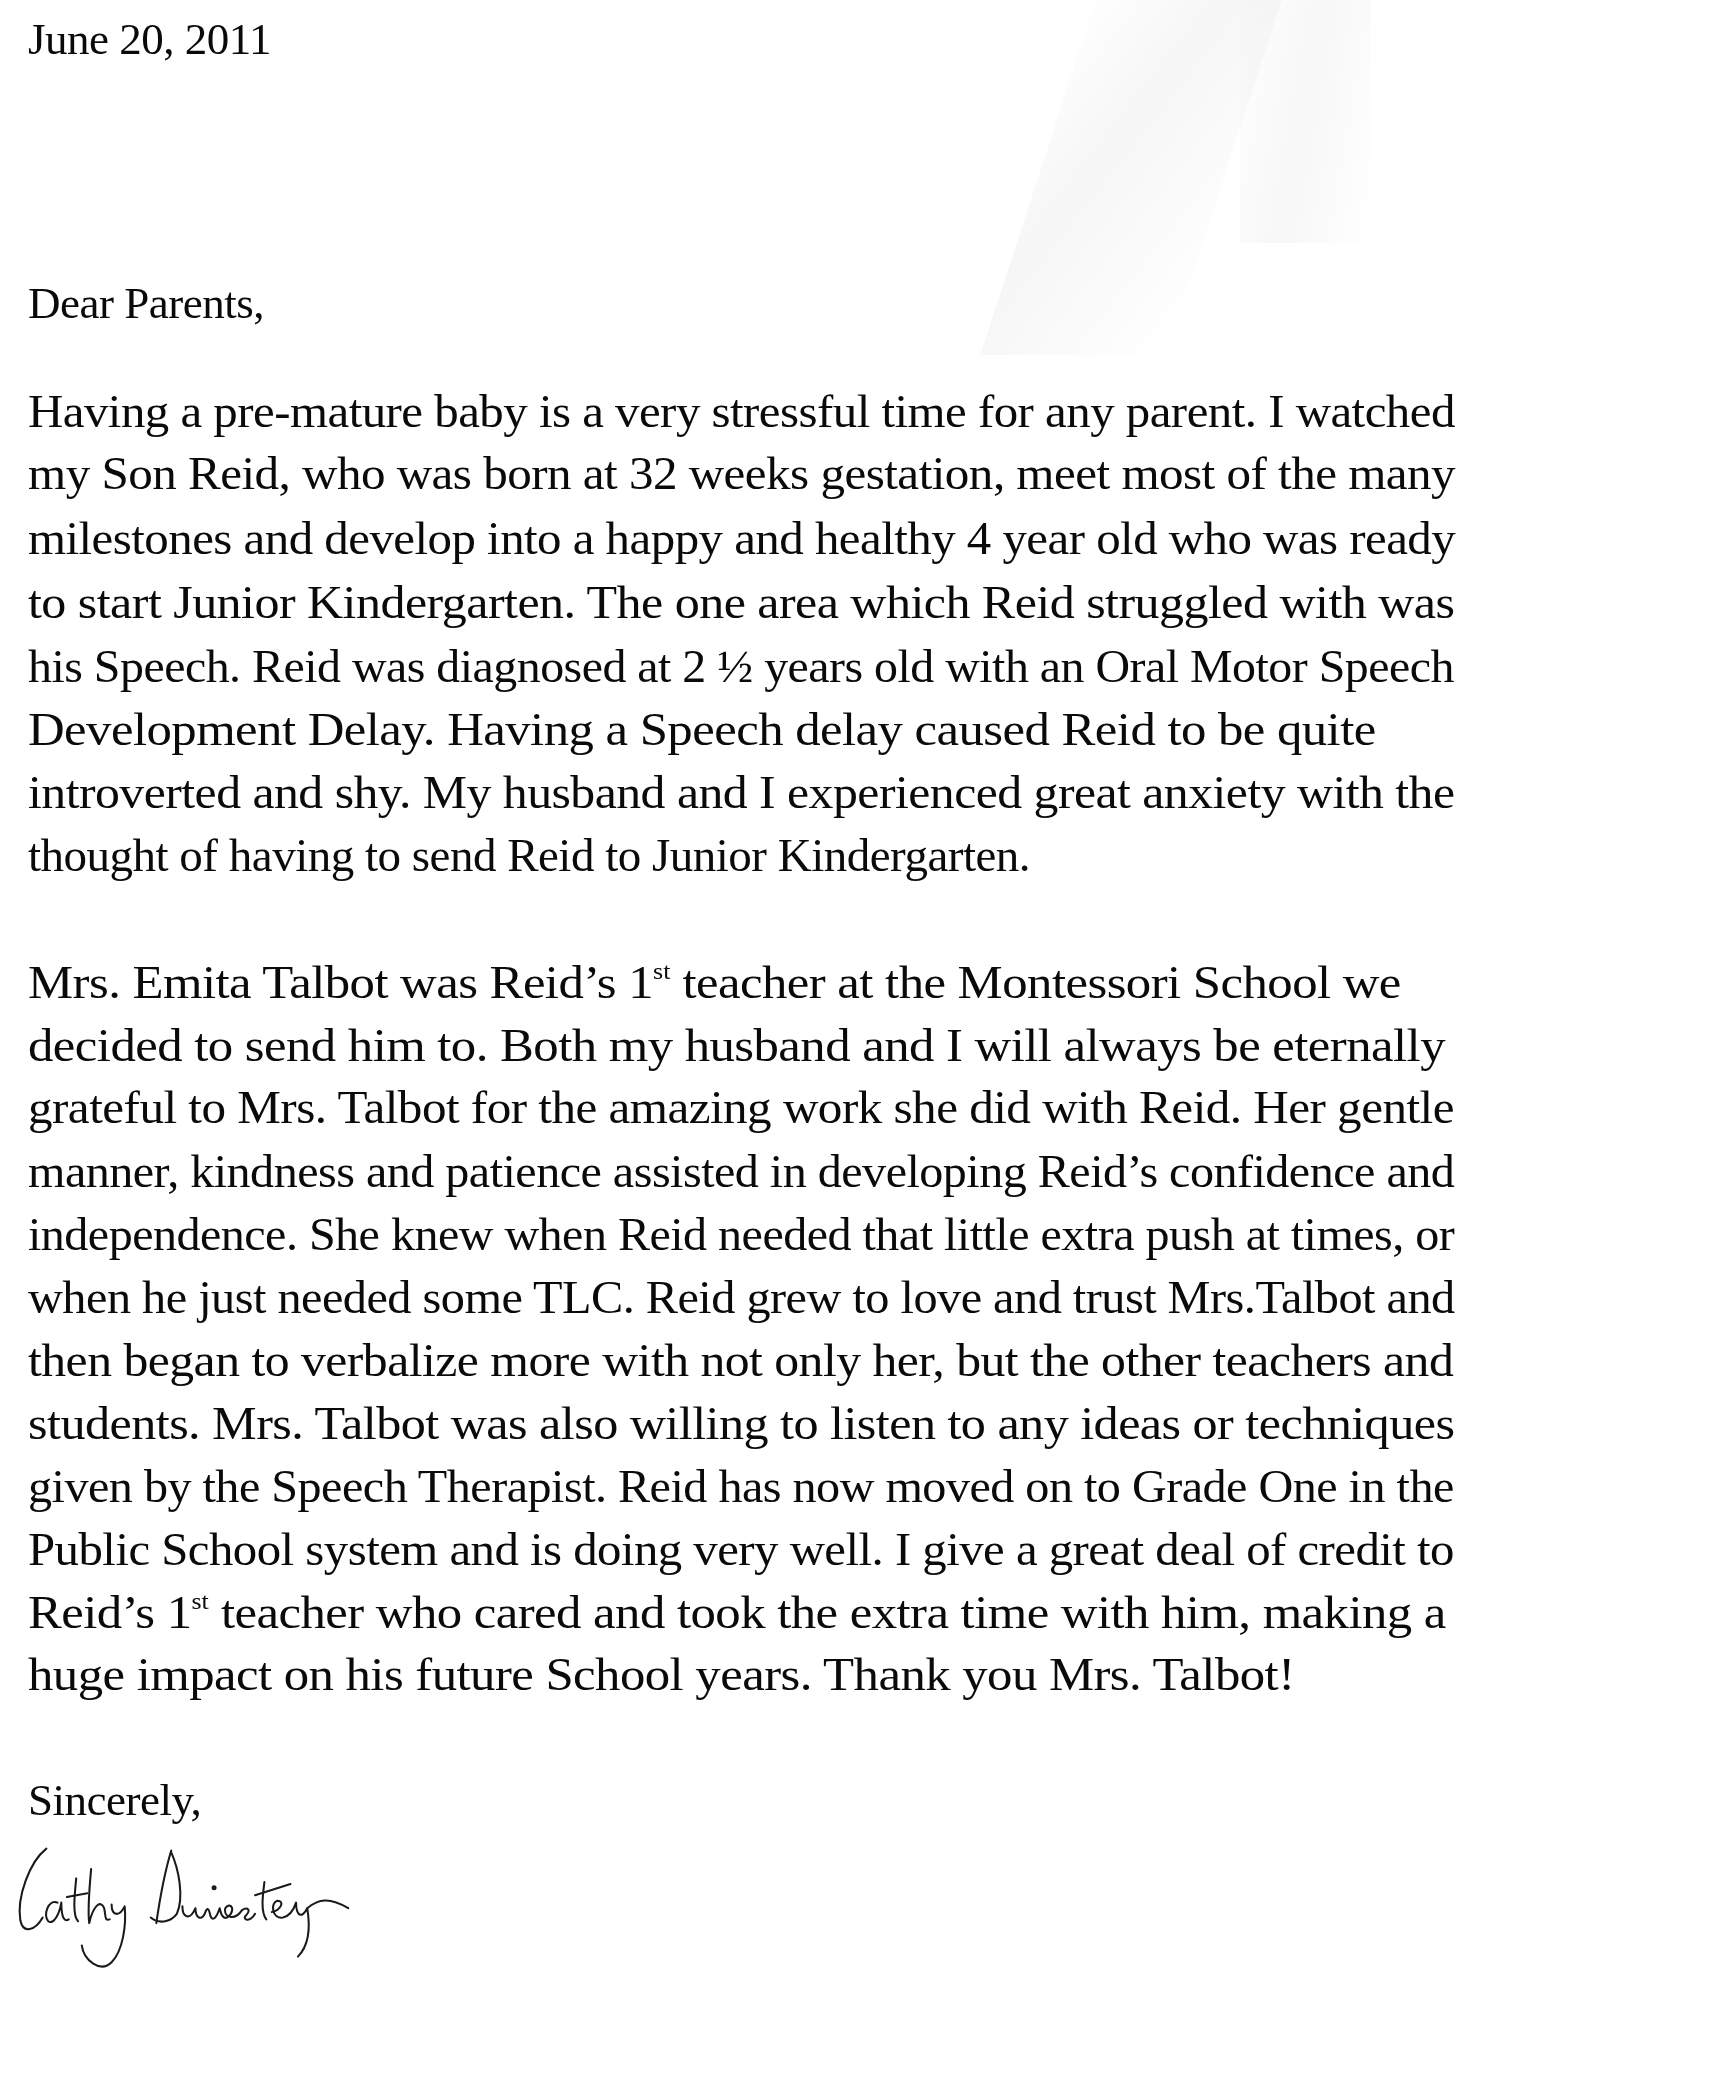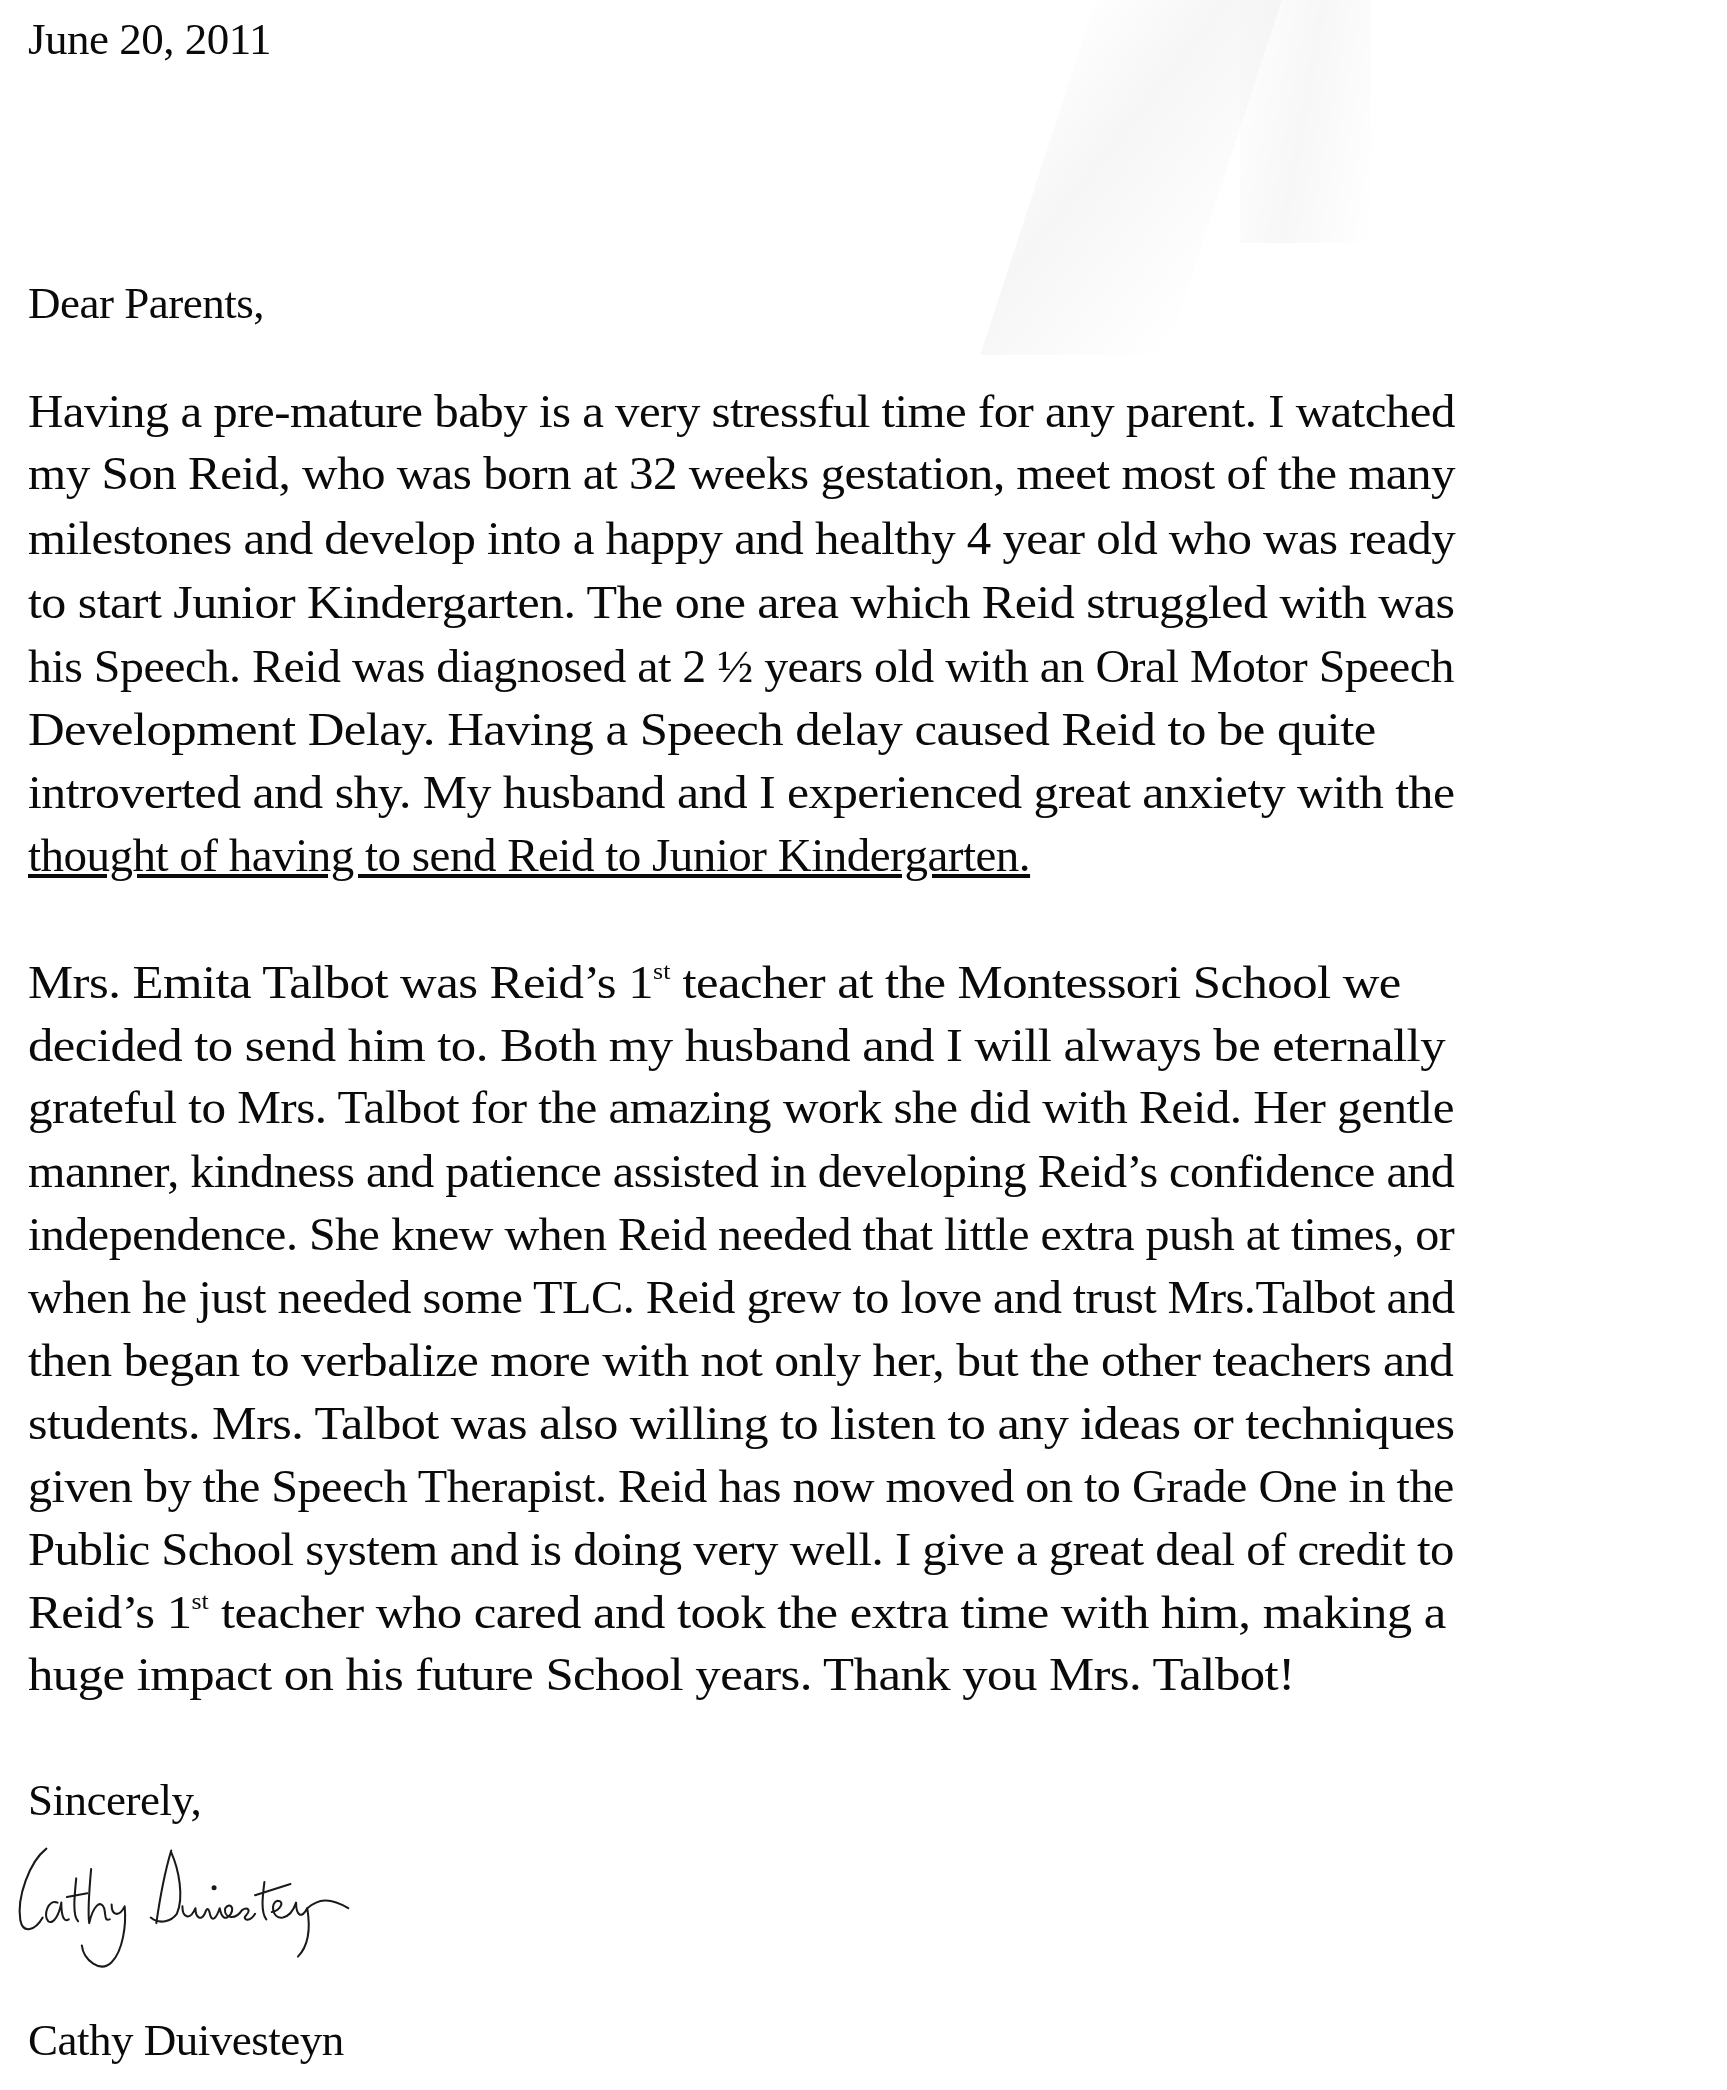--- a/index.html
+++ b/index.html
@@ -85,21 +85,21 @@
   <div class="line salutation">Dear Parents,</div>
 
   <div>
     <div class="line para-line" style="top: 385px; transform: scaleX(1.04);">Having a pre-mature baby is a very stressful time for any parent.  I watched</div>
     <div class="line para-line" style="top: 447px; transform: scaleX(1.044);">my Son Reid, who was born at 32 weeks gestation, meet most of the many</div>
     <div class="line para-line" style="top: 512px; transform: scaleX(1.04);">milestones and develop into a happy and healthy 4 year old who was ready</div>
     <div class="line para-line" style="top: 576px; transform: scaleX(1.064);">to start Junior Kindergarten.  The one area which Reid struggled with was</div>
     <div class="line para-line" style="top: 640px; transform: scaleX(1.019);">his Speech.  Reid was diagnosed at 2 ½ years old with an Oral Motor Speech</div>
     <div class="line para-line" style="top: 703px; transform: scaleX(1.08);">Development Delay.  Having a Speech delay caused Reid to be quite</div>
     <div class="line para-line" style="top: 766px; transform: scaleX(1.059);">introverted and shy.  My husband and I experienced great anxiety with the</div>
-    <div class="line para-line" style="top: 829px; transform: scaleX(1); text-decoration: underline;">thought of having to send Reid to Junior Kindergarten.</div>
+    <div class="line para-line" style="top: 829px; transform: scaleX(1);">thought of having to send Reid to Junior Kindergarten.</div>
   </div>
 
   <div>
     <div class="line para-line" style="top: 956px; transform: scaleX(1.08);">
       <span>Mrs. Emita Talbot was Reid’s 1</span><sup>st</sup><span> teacher at the Montessori School we</span>
     </div>
     <div class="line para-line" style="top: 1019px; transform: scaleX(1.08);">decided to send him to.  Both my husband and I will always be eternally</div>
     <div class="line para-line" style="top: 1081px; transform: scaleX(1.045);">grateful to Mrs. Talbot for the amazing work she did with Reid. Her gentle</div>
     <div class="line para-line" style="top: 1145px; transform: scaleX(1.023);">manner, kindness and patience assisted in developing Reid’s confidence and</div>
     <div class="line para-line" style="top: 1208px; transform: scaleX(1.022);">independence. She knew when Reid needed that little extra push at times, or</div>
@@ -134,15 +134,14 @@
 
       <path d="M184 70 C184 82 192 86 198 72 C198 82 204 86 208 78 C210 72 212 70 214 80 C216 86 220 84 224 72 C226 82 230 86 236 78 C240 70 234 66 230 72 C228 82 240 86 248 74 C254 70 258 74 252 80 C248 84 256 88 262 78"></path>
       <path d="M272 44 C270 60 268 76 274 84 M262 58 L300 46"></path>
       <path d="M280 76 C290 74 294 64 286 64 C278 66 280 84 292 82 C300 80 304 72 306 66 C306 80 312 84 318 72 C322 96 318 114 308 124"></path>
       <path d="M318 72 C330 62 342 60 362 72"></path>
 
       <circle cx="218" cy="50" r="1.6" fill="#1a1a1a"></circle>
     </g>
   </svg>
 
-  <div class="line printed-name">Cathy Duivesteyn</div>
 </div>
 
 
 </body></html>

